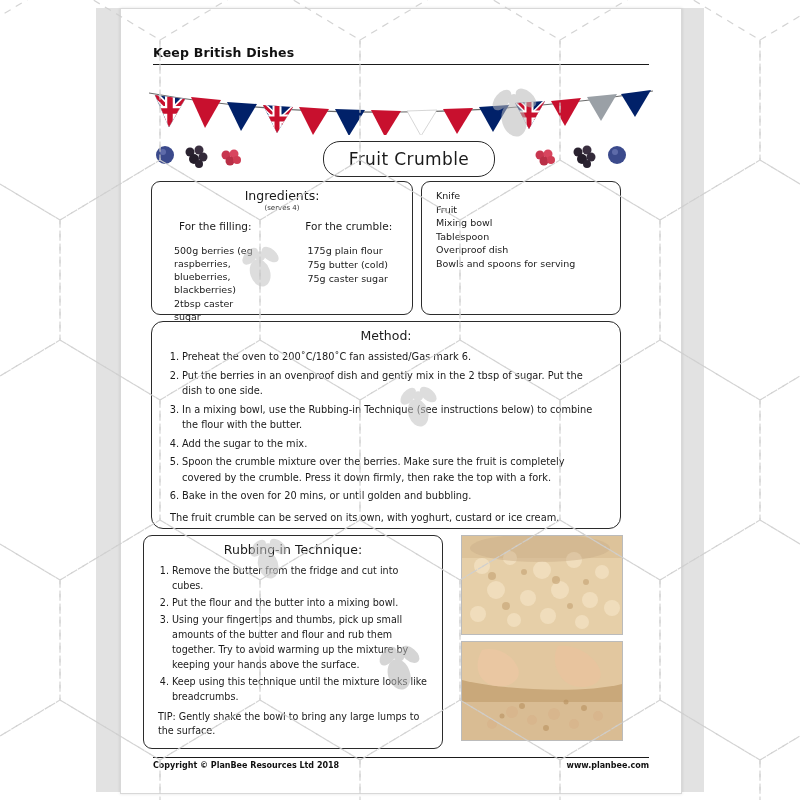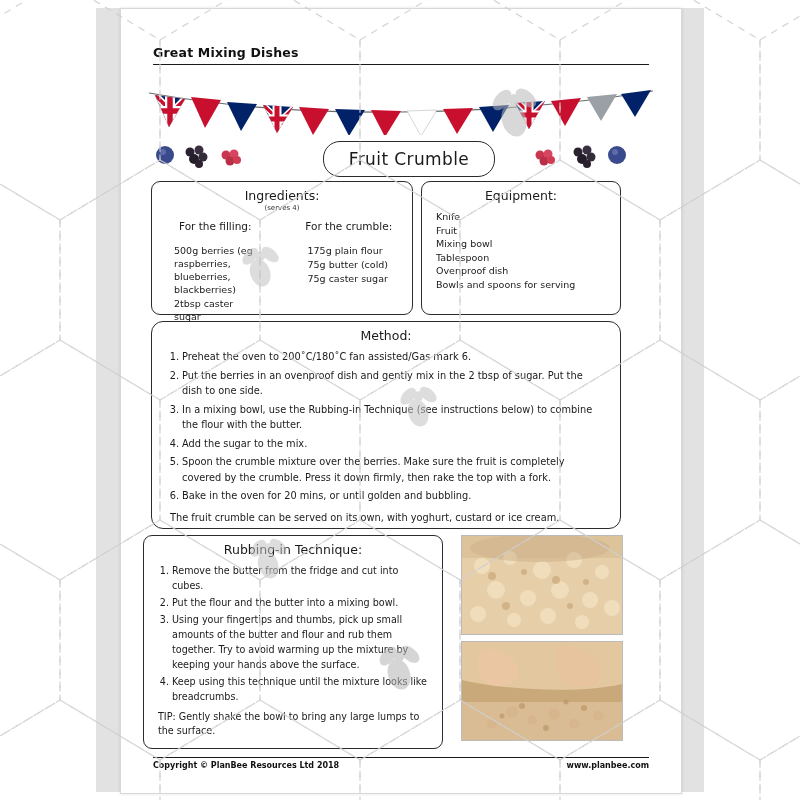--- a/index.html
+++ b/index.html
@@ -271,21 +271,21 @@
 <body>
 
 <div id="page">
 
   <div class="grey-edge-left"></div>
   <div class="grey-edge-right"></div>
 
   <div id="sheet">
 
     <div class="header">
-      <div class="header-title">Great Mixing Dishes</div>
+      <div class="header-title">Keep British Dishes</div>
     </div>
 
     <svg class="bunting" viewBox="0 0 504 48" preserveAspectRatio="none">
       <path d="M0,6 C90,22 170,26 250,25 C340,24 420,18 504,4" fill="none" stroke="#6a6a6a" stroke-width="1.2"></path>
       <g>
 
         <g transform="translate(6,8)">
           <polygon points="0,0 30,4 14,32" fill="#ffffff" stroke="#999" stroke-width="0.5"></polygon>
           <polygon points="0,0 30,4 14,32" fill="none"></polygon>
           <clipPath id="c1">
@@ -393,21 +393,20 @@
           <ul>
             <li>175g plain flour</li>
             <li>75g butter (cold)</li>
             <li>75g caster sugar</li>
           </ul>
         </div>
       </div>
     </div>
 
     <div class="box" id="equipment-box">
-      <div class="box-heading">Equipment:</div>
       <ul class="equip-list">
         <li>Knife</li>
         <li>Fruit</li>
         <li>Mixing bowl</li>
         <li>Tablespoon</li>
         <li>Ovenproof dish</li>
         <li>Bowls and spoons for serving</li>
       </ul>
     </div>
 

